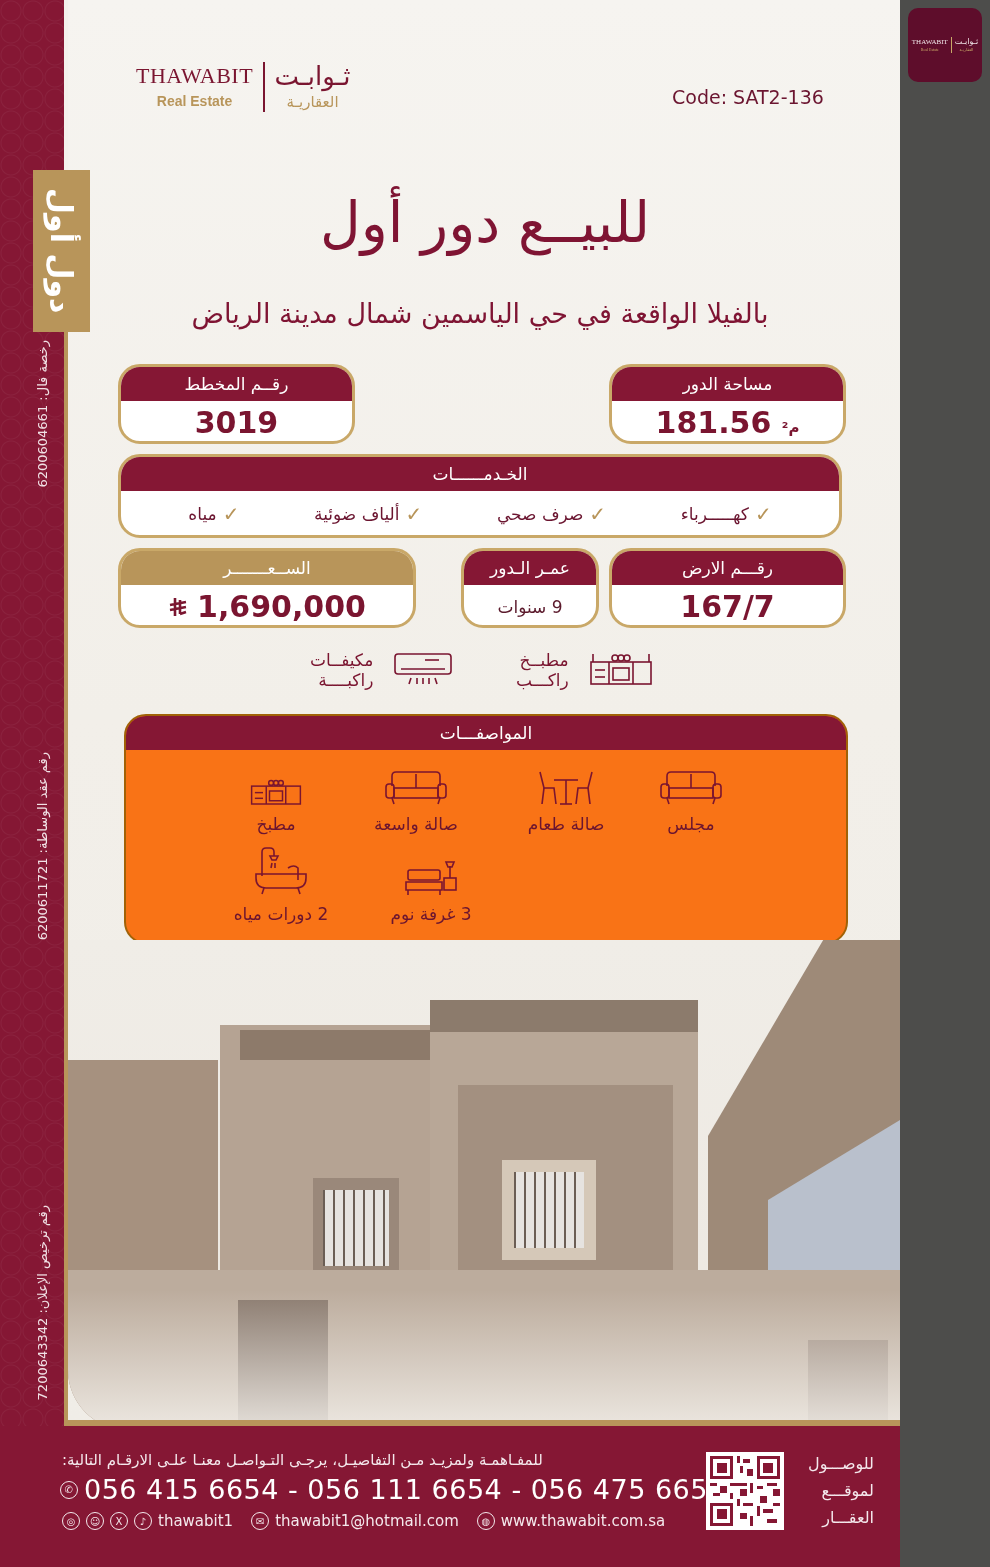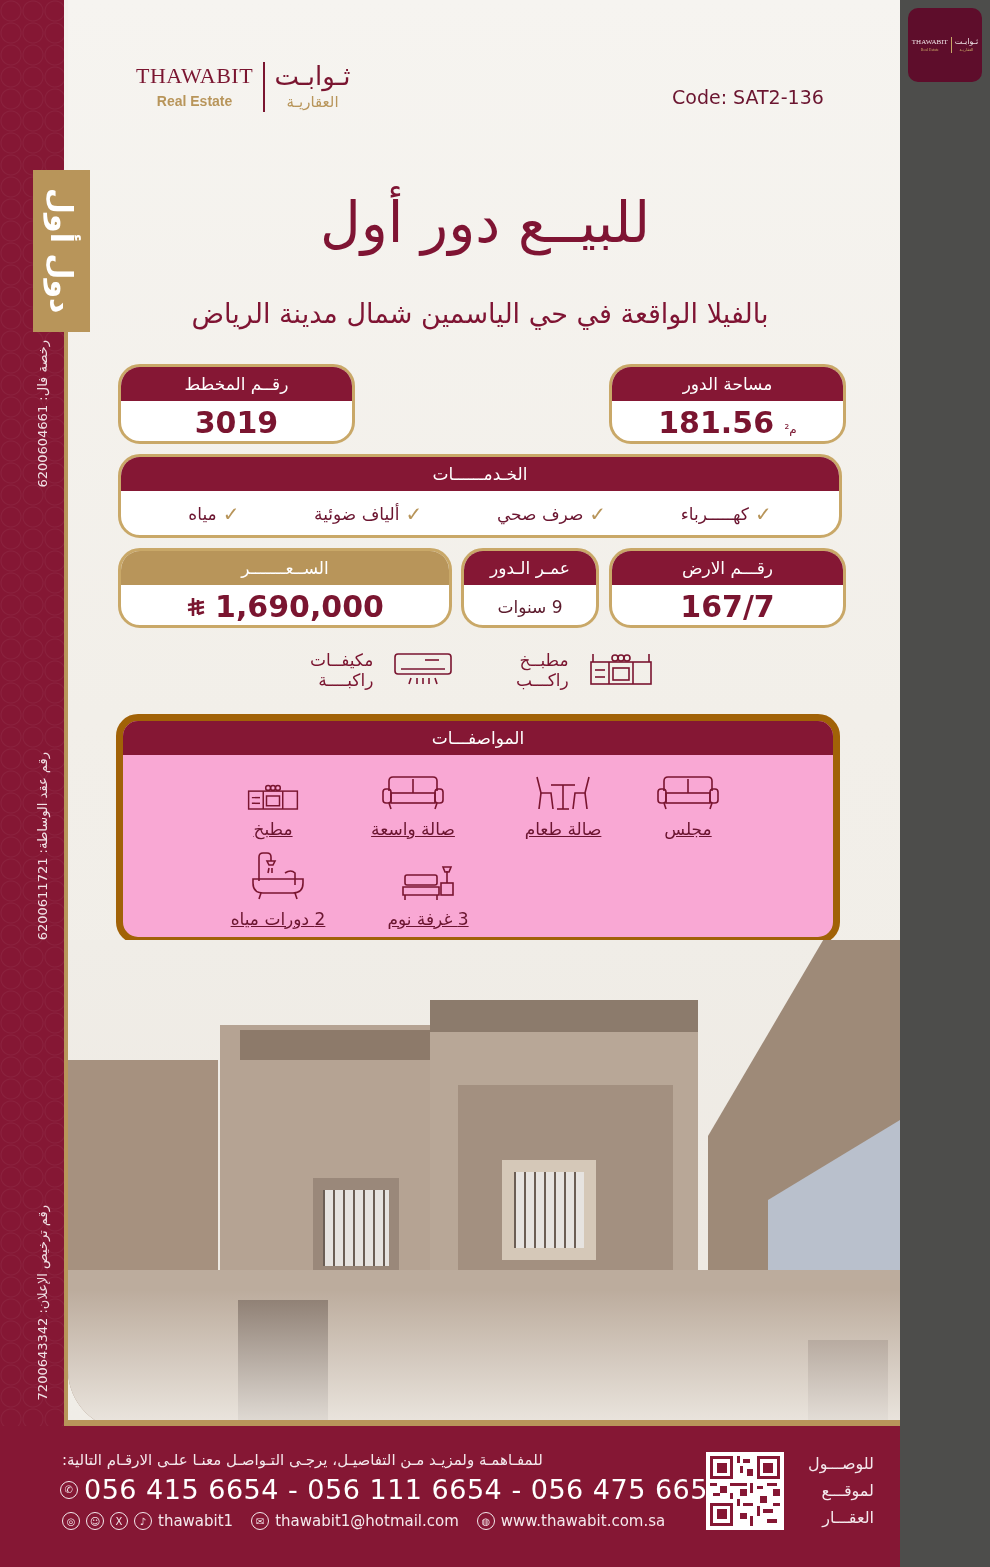--- a/index.html
+++ b/index.html
@@ -57,25 +57,25 @@
 
   #services-row { display: flex; justify-content: space-around; align-items: center; height: 46px; direction: rtl; padding: 0 30px; }
   .svc { display: flex; align-items: center; gap: 6px; font-size: 17px; color: #6b1530; }
   .svc .check { color: #b8955a; font-size: 20px; font-weight: bold; }
 
   
   .extra { position: absolute; display: flex; align-items: center; gap: 20px; direction: rtl; }
   .extra .lbl { color: #7a1530; font-size: 17px; line-height: 1.2; text-align: right; }
 
   
-  #specs { position: absolute; left: 116px; top: 714px; width: 724px; height: 230px; border: 7px solid #a16207; border-radius: 22px; background: #f9a8d4; overflow: hidden; }
+  #specs { position: absolute; left: 124px; top: 714px; width: 724px; height: 230px; border: 2px solid #a16207; border-radius: 22px; background: #f97316; overflow: hidden; }
   #specs .card-head { background: #851734; color: #fff; text-align: center; font-size: 17px; height: 34px; line-height: 34px; }
   .spec { position: absolute; width: 170px; text-align: center; }
   .spec .spec-icon { height: 40px; display: flex; justify-content: center; align-items: flex-end; }
-  .spec .spec-label { margin-top: 8px; color: #6b1530; font-size: 17px; direction: rtl; white-space: nowrap; text-decoration: underline; }
+  .spec .spec-label { margin-top: 8px; color: #6b1530; font-size: 17px; direction: rtl; white-space: nowrap; }
 
   
   #photo { position: absolute; left: 68px; top: 940px; width: 832px; height: 490px; overflow: hidden; border-bottom-left-radius: 60px;
     background: linear-gradient(180deg, #f0ede7 0%, #ede8e1 100%); }
   #photo .bld { position: absolute; background: #a08e7d; }
   #photo-fade { position: absolute; left: 0; bottom: 0; width: 100%; height: 140px; background: linear-gradient(180deg, rgba(245,242,237,0) 0%, rgba(245,242,237,0.85) 100%); }
   #photo-border { position: absolute; left: 64px; top: 1420px; width: 836px; height: 6px; background: #b8955a; }
 
   
   #footer { position: absolute; left: 0; top: 1426px; width: 900px; height: 141px; background: #851734; }
@@ -125,21 +125,21 @@
     <span class="vtext">رقم عقد الوساطة: 6200611721</span>
     <span class="vtext">رقم ترخيص الإعلان: 7200643342</span>
   </div>
 
   <div id="headline">للبيــع دور أول</div>
   <div id="subheadline">بالفيلا الواقعة في حي الياسمين شمال مدينة الرياض</div>
 
   <div class="card" style="left:609px; top:364px; width:237px; height:80px;">
     <div class="card-head">مساحة الدور</div>
     <div class="card-val">
-      <span style="font-size:12px; font-weight:normal;">م²</span>
+      <span style="font-size:15px; font-weight:bold;">م²</span>
       <span>181.56</span>
     </div>
   </div>
   <div class="card" style="left:118px; top:364px; width:237px; height:80px;">
     <div class="card-head">رقــم المخطط</div>
     <div class="card-val">3019</div>
   </div>
 
   <div class="card" style="left:118px; top:454px; width:724px; height:84px;">
     <div class="card-head">الخـدمــــــات</div>
@@ -164,21 +164,21 @@
   </div>
 
   <div class="card" style="left:609px; top:548px; width:237px; height:80px;">
     <div class="card-head">رقـــم الارض</div>
     <div class="card-val">167/7</div>
   </div>
   <div class="card" style="left:461px; top:548px; width:138px; height:80px;">
     <div class="card-head">عمـر الـدور</div>
     <div class="card-val small" style="direction:rtl;">9 سنوات</div>
   </div>
-  <div class="card gold" style="left:118px; top:548px; width:334px; height:80px;">
+  <div class="card gold" style="left:118px; top:548px; width:298px; height:80px;">
     <div class="card-head">الســعـــــــر</div>
     <div class="card-val">
       <span style="font-size:26px;">
         <svg width="20" height="24" viewBox="0 0 20 24" style="vertical-align:-3px;">
             <path d="M7 2 V20 M12 4 V18 M2 9 L18 6 M2 14 L18 11 M12 18 L18 16" stroke="#7a1530" stroke-width="2.6" fill="none"></path>
           </svg>
       </span><span>1,690,000</span>
     </div>
   </div>
 

